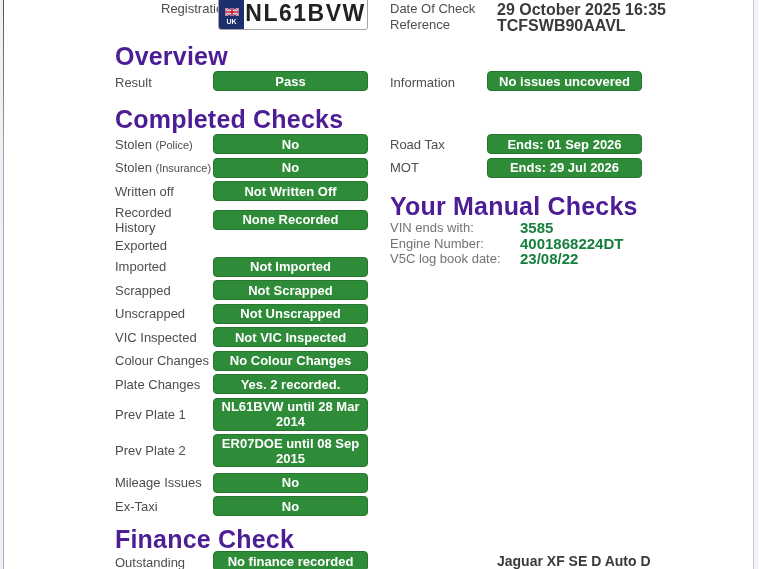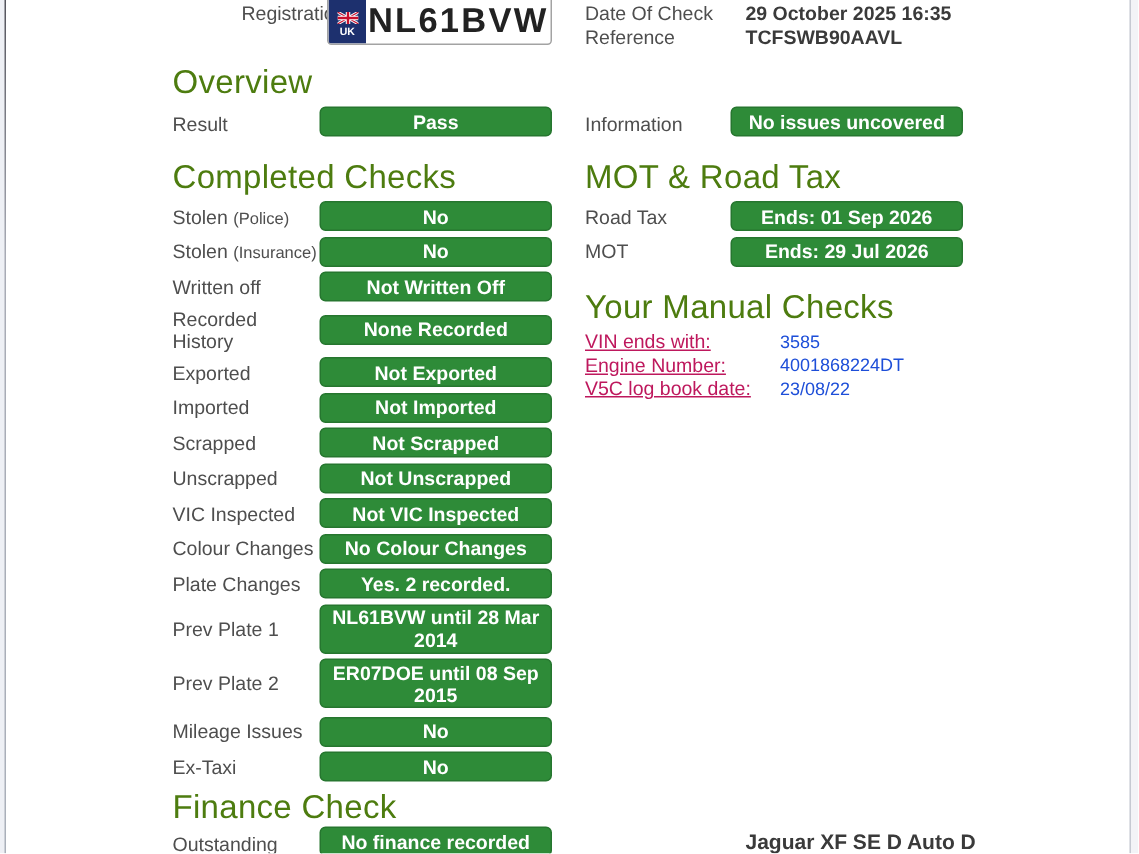--- a/index.html
+++ b/index.html
@@ -11,23 +11,23 @@
   
   .edge-left {
     position:absolute; left:0; top:0; bottom:0; width:4px; background:#eef0f5;
     border-right:1.5px solid; border-image:linear-gradient(#53535b, #a8abb5 30%, #aab0ba) 1;
   }
   .edge-right {
     position:absolute; right:0; top:0; bottom:0; width:6px; background:#f3f3f7;
     border-left:1.5px solid #c6c9d2;
   }
   .lbl { position:absolute; font-size:13px; color:#4e4e4e; white-space:nowrap; }
-  .val-bold { position:absolute; font-size:13px; font-weight:700; color:#3a3a3a; white-space:nowrap; }
+  .val-bold { position:absolute; font-size:16px; font-weight:700; color:#3a3a3a; white-space:nowrap; }
   h2.sec {
-    position:absolute; font-size:22px; font-weight:400; color:#4d7c0f;
+    position:absolute; font-size:25px; font-weight:700; color:#4c1d95;
     letter-spacing:0.2px; white-space:nowrap;
   }
   .pill {
     background:#2e8b38; border:1px solid #26762f; border-radius:4px;
     color:#ffffff; font-size:13px; font-weight:700; text-align:center;
     display:flex; align-items:center; justify-content:center;
     width:155px; height:20px; padding:0 4px; line-height:15px;
   }
   .pill.abs { position:absolute; }
   
@@ -58,22 +58,22 @@
   .check-row .pill { margin-left:auto; flex:none; }
   .check-row.tall { min-height:33px; }
   .check-row.tall .pill { height:33px; }
   
   .mot-col {
     position:absolute; left:390px; top:134px; width:252px;
     display:flex; flex-direction:column; gap:3.5px;
   }
   .manual-col { position:absolute; left:390px; top:220px; }
   .manual-row { display:flex; height:15.5px; align-items:center; }
-  .manual-row .ml { width:130px; font-size:13px; color:#be185d;text-decoration:underline; }
-  .manual-row .mv { font-size:12px; font-weight:400; color:#1d4ed8; }
+  .manual-row .ml { width:130px; font-size:13px; color:#737373; }
+  .manual-row .mv { font-size:15px; font-weight:700; color:#15803d; }
 </style>
 </head>
 <body>
 
 <div class="page">
   <div class="edge-left"></div>
   <div class="edge-right"></div>
 
   <div class="lbl" style="left:115px; top:1px;margin-left:46px;">Registration</div>
 
@@ -116,21 +116,20 @@
     <div class="check-row">
       <span class="rl">Written off</span>
       <span class="pill">Not Written Off</span>
     </div>
     <div class="check-row">
       <span class="rl">Recorded History</span>
       <span class="pill">None Recorded</span>
     </div>
     <div class="check-row">
       <span class="rl">Exported</span>
-      <span class="pill">Not Exported</span>
     </div>
     <div class="check-row">
       <span class="rl">Imported</span>
       <span class="pill">Not Imported</span>
     </div>
     <div class="check-row">
       <span class="rl">Scrapped</span>
       <span class="pill">Not Scrapped</span>
     </div>
     <div class="check-row">
@@ -160,21 +159,20 @@
     <div class="check-row" style="margin-top:2px;">
       <span class="rl">Mileage Issues</span>
       <span class="pill">No</span>
     </div>
     <div class="check-row">
       <span class="rl">Ex-Taxi</span>
       <span class="pill">No</span>
     </div>
   </div>
 
-  <h2 class="sec" style="left:390px; top:105px;">MOT &amp; Road Tax</h2>
   <div class="mot-col">
     <div class="check-row">
       <span class="rl">Road Tax</span>
       <span class="pill">Ends: 01 Sep 2026</span>
     </div>
     <div class="check-row">
       <span class="rl">MOT</span>
       <span class="pill">Ends: 29 Jul 2026</span>
     </div>
   </div>

